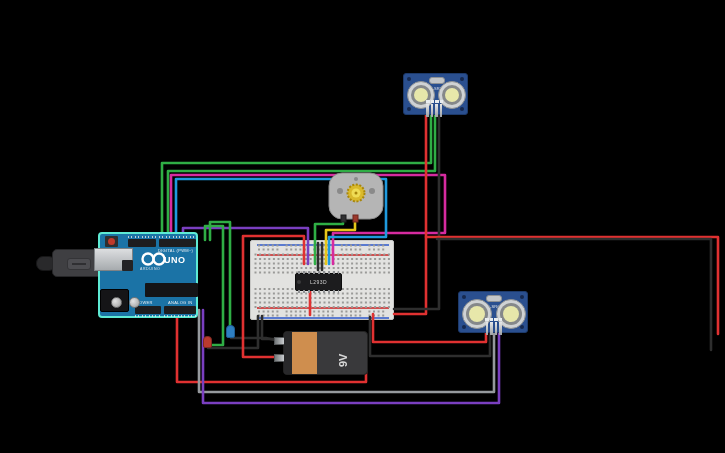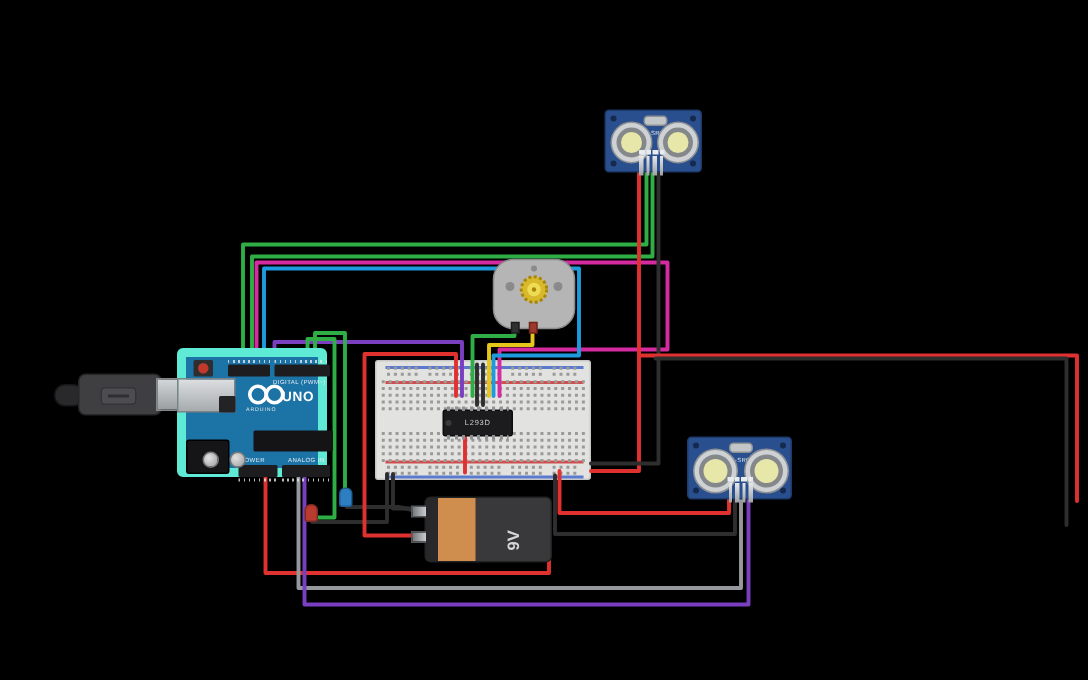--- a/index.html
+++ b/index.html
@@ -16,22 +16,22 @@
   .rail.blue{background:#5a7ad0;}
   #chip{position:absolute;left:45px;top:33px;width:47px;height:18px;background:#1c1c1e;
         border-radius:2px;border:1px solid #0c0c0d;box-sizing:border-box;}
   #chip .legs{position:absolute;left:2px;width:41px;height:3px;
         background:repeating-linear-gradient(90deg,#8f9194 0 2px,transparent 2px 5px);}
   #chip .lbl{position:absolute;width:100%;text-align:center;top:5px;color:#cfcfcf;
         font-size:5px;letter-spacing:.5px;}
   #chip .notch{position:absolute;left:1px;top:6px;width:4px;height:4px;border-radius:50%;background:#3a3a3c;}
 
   
-  #arduino{left:118px;top:232px;width:100px;height:86px;background:#1b73a6;
-           border:6px solid #5eead4;border-radius:4px;box-sizing:border-box;}
+  #arduino{left:98px;top:232px;width:100px;height:86px;background:#1b73a6;
+           border:2px solid #5eead4;border-radius:4px;box-sizing:border-box;}
   .hdr{position:absolute;height:8px;background:#1d1d1f;border-radius:1px;}
   .pinticks{position:absolute;height:2px;background:repeating-linear-gradient(90deg,#e8e8e8 0 1px,transparent 1px 3.4px);opacity:.8;}
   #usb-socket{position:absolute;left:-6px;top:14px;width:39px;height:23px;
         background:linear-gradient(#dcdee0,#a7abae);border:1px solid #7e8285;box-sizing:border-box;}
   #pwr-jack{position:absolute;left:0px;top:55px;width:27px;height:21px;background:#151517;
         border-radius:2px;border:1px solid #000;}
   #reset-btn{position:absolute;left:5px;top:2px;width:13px;height:11px;background:#2e2e30;border-radius:1px;}
   #reset-btn i{position:absolute;left:3px;top:2px;width:7px;height:7px;border-radius:50%;background:#c0392b;display:block;}
   #atmega{position:absolute;left:45px;top:49px;width:53px;height:14px;background:#141416;border-radius:1px;}
   .cap{position:absolute;width:11px;height:11px;border-radius:50%;

